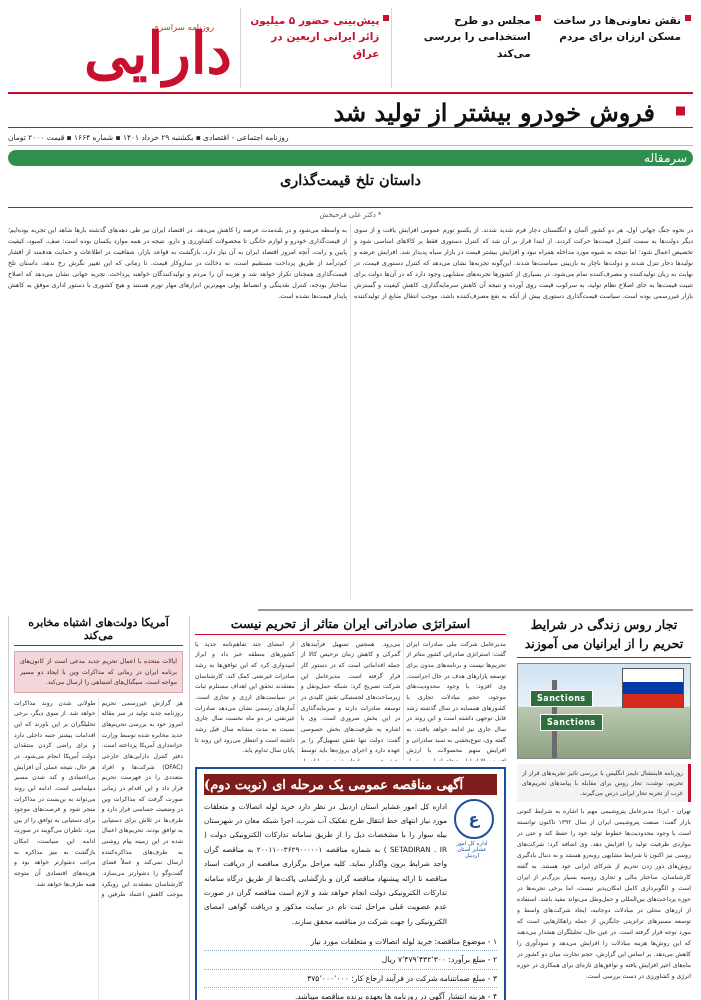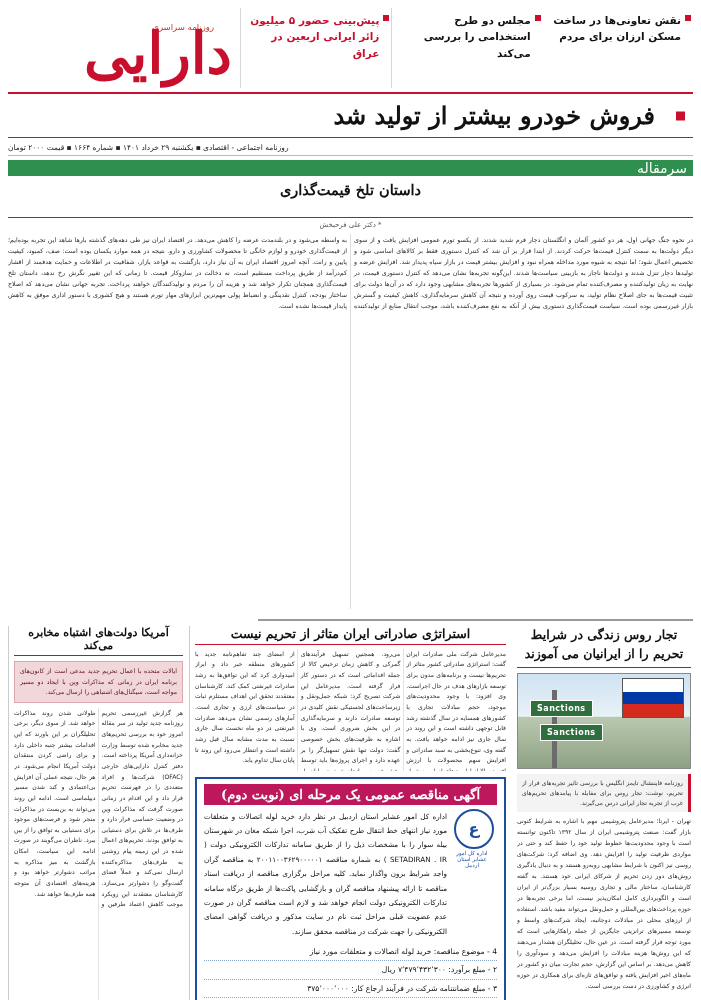--- a/index.html
+++ b/index.html
@@ -76,23 +76,23 @@
     width: 6px; height: 6px;
     background: #c8102e;
   }
   .hl-cell.lead { color: #c8102e; }
 
   
   .titlebar {
     margin-top: 4px;
     border-top: 2px solid #c8102e;
     border-bottom: 1px solid #c8102e;
-    height: 46px;
-    display: flex;
-    align-items: center;
+    height: 36px;
+    display: flex;
+    align-items: flex-end;
     justify-content: flex-start;
     padding: 0 8px;
     position: relative;
   }
   .titlebar .tb-text {
     font-family: "DejaVu Serif", "Liberation Serif", serif;
     font-size: 24px;
     font-weight: bold;
     color: #111;
     margin-right: 30px;
@@ -192,26 +192,27 @@
     font-size: 7.5px;
     color: #222;
     border-bottom: 1px solid #bbb;
     padding-bottom: 3px;
   }
   .green-bar {
     margin-top: 4px;
     height: 16px;
     background: #2f8f4e;
     color: #fff;
-    font-size: 14px;
+    font-size: 12px;
     display: flex;
     align-items: center;
     justify-content: flex-start;
     padding: 0 6px;
     letter-spacing: .3px;
+    border-radius: 8px;
   }
   .col-head {
     margin-top: 5px;
     font-family: "DejaVu Serif", "Liberation Serif", serif;
     font-size: 14.5px;
     font-weight: bold;
     color: #111;
     text-align: center;
     padding-bottom: 19px;
     border-bottom: 1px solid #c8102e;
@@ -338,26 +339,26 @@
   }
 
   
   .ad {
     margin-top: 6px;
     border: 2px solid #1f4e9c;
     padding: 5px 7px 6px 7px;
     position: relative;
   }
   .ad-title {
-    background: #be185d;
+    background: #7f1d1d;
     color: #fff;
     font-family: "DejaVu Serif", "Liberation Serif", serif;
     font-size: 13px;
     font-weight: bold;
-    text-align: center;
+    text-align: left;
     padding: 3px 0;
     margin-bottom: 5px;
   }
   .ad-logo {
     position: absolute;
     top: 30px; right: 10px;
     width: 44px; height: 44px;
   }
   .ad-logo .ring {
     width: 40px; height: 40px; border: 2px solid #1f4e9c; border-radius: 50%;
@@ -471,21 +472,21 @@
       <div class="txt3" style="height:168px">مدیرعامل شرکت ملی صادرات ایران گفت: استراتژی صادراتی کشور متاثر از تحریم‌ها نیست و برنامه‌های مدون برای توسعه بازارهای هدف در حال اجراست. وی افزود: با وجود محدودیت‌های موجود، حجم مبادلات تجاری با کشورهای همسایه در سال گذشته رشد قابل توجهی داشته است و این روند در سال جاری نیز ادامه خواهد یافت. به گفته وی، تنوع‌بخشی به سبد صادراتی و افزایش سهم محصولات با ارزش افزوده بالا از اولویت‌های اصلی به شمار می‌رود. همچنین تسهیل فرآیندهای گمرکی و کاهش زمان ترخیص کالا از جمله اقداماتی است که در دستور کار قرار گرفته است. مدیرعامل این شرکت تصریح کرد: شبکه حمل‌ونقل و زیرساخت‌های لجستیکی نقش کلیدی در توسعه صادرات دارند و سرمایه‌گذاری در این بخش ضروری است. وی با اشاره به ظرفیت‌های بخش خصوصی گفت: دولت تنها نقش تسهیل‌گر را بر عهده دارد و اجرای پروژه‌ها باید توسط بخش خصوصی انجام شود. در پایان، او از امضای چند تفاهم‌نامه جدید با کشورهای منطقه خبر داد و ابراز امیدواری کرد که این توافق‌ها به رشد صادرات غیرنفتی کمک کند. کارشناسان معتقدند تحقق این اهداف مستلزم ثبات در سیاست‌های ارزی و تجاری است. آمارهای رسمی نشان می‌دهد صادرات غیرنفتی در دو ماه نخست سال جاری نسبت به مدت مشابه سال قبل رشد داشته است و انتظار می‌رود این روند تا پایان سال تداوم یابد.</div>
 
       <div class="ad">
         <div class="ad-title">آگهی مناقصه عمومی یک مرحله ای (نوبت دوم)</div>
         <div class="ad-logo">
           <div class="ring">ع</div>
           <div class="ad-org">اداره کل امور عشایر استان اردبیل</div>
         </div>
         <div class="ad-body">اداره کل امور عشایر استان اردبیل در نظر دارد خرید لوله اتصالات و متعلقات مورد نیاز انتهای خط انتقال طرح تفکیک آب شرب، اجرا شبکه مغان در شهرستان بیله سوار را با مشخصات ذیل را از طریق سامانه تدارکات الکترونیکی دولت ( SETADIRAN . IR ) به شماره مناقصه ۲۰۰۱۱۰۰۳۶۲۹۰۰۰۰۰۱ به مناقصه گران واجد شرایط برون واگذار نماید. کلیه مراحل برگزاری مناقصه از دریافت اسناد مناقصه تا ارائه پیشنهاد مناقصه گران و بازگشایی پاکت‌ها از طریق درگاه سامانه تدارکات الکترونیکی دولت انجام خواهد شد و لازم است مناقصه گران در صورت عدم عضویت قبلی مراحل ثبت نام در سایت مذکور و دریافت گواهی امضای الکترونیکی را جهت شرکت در مناقصه محقق سازند.</div>
         <div class="ad-list">
-          <div>4 - موضوع مناقصه: خرید لوله اتصالات و متعلقات مورد نیاز</div>
+          <div>۱ - موضوع مناقصه: خرید لوله اتصالات و متعلقات مورد نیاز</div>
           <div>۲ - مبلغ برآورد: ۷٬۴۷۹٬۴۳۲٬۳۰۰ ریال</div>
           <div>۳ - مبلغ ضمانتنامه شرکت در فرآیند ارجاع کار: ۳۷۵٬۰۰۰٬۰۰۰</div>
           <div>۴ - هزینه انتشار آگهی در روزنامه ها بعهده برنده مناقصه میباشد.</div>
         </div>
       </div>
     </div>
 
     <div class="lcol lcol-left">
       <div class="sec-title sm">آمریکا دولت‌های اشتباه مخابره می‌کند</div>
       <div class="kicker">ایالات متحده با اعمال تحریم جدید مدعی است از کانون‌های برنامه ایران در زمانی که مذاکرات وین با ایجاد دو مسیر مواجه است، سیگنال‌های اشتباهی را ارسال می‌کند.</div>

